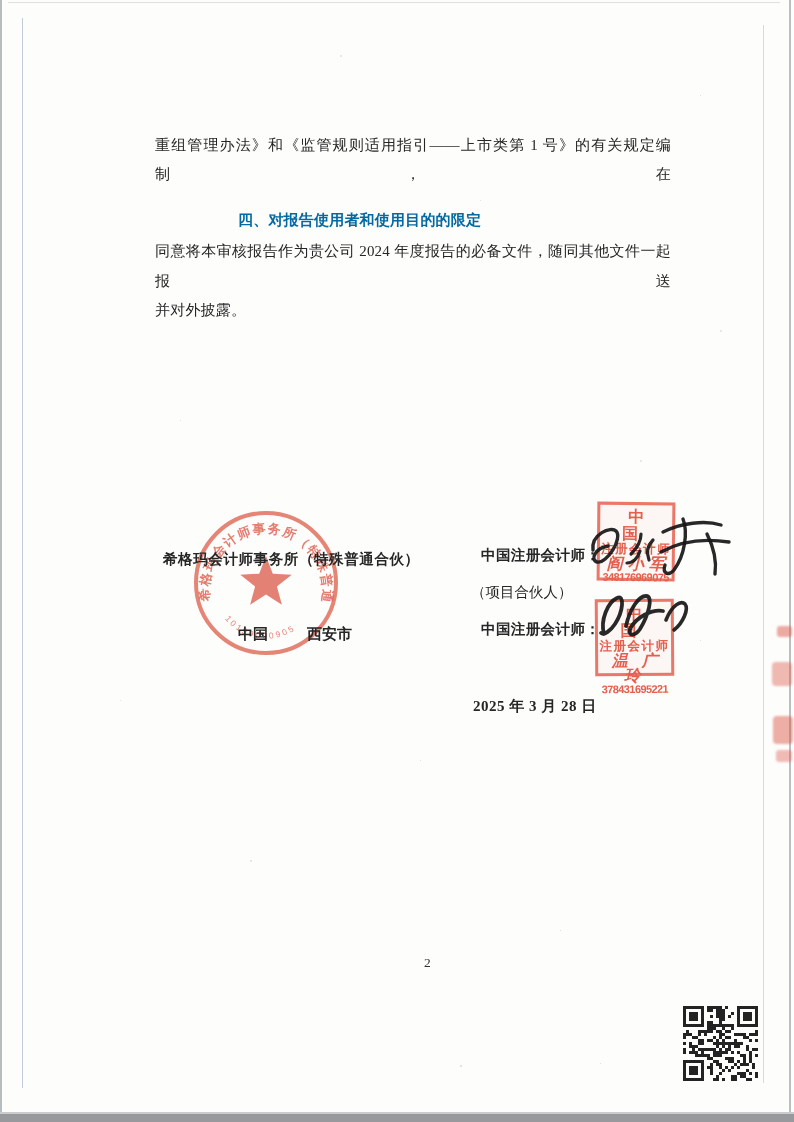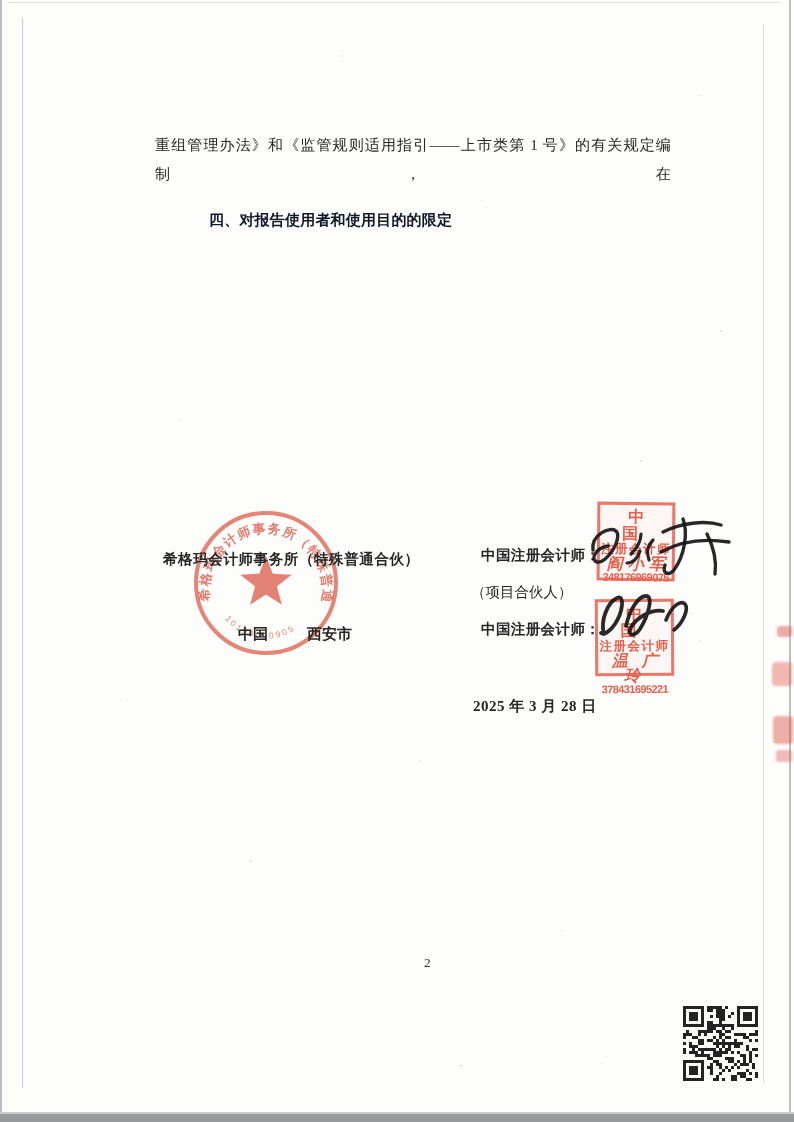--- a/index.html
+++ b/index.html
@@ -23,21 +23,21 @@
 
   
   .textblock{
     position:absolute;left:155px;top:131px;width:516px;
     font-size:15px;line-height:29.4px;color:#262626;
     text-align:justify;letter-spacing:.2px;
   }
   .tline{text-align:justify;}
   .tline.full{text-align-last:justify;}
   .tline.indent{text-indent:58px;}
-  .heading{font-weight:700;margin:16px 0 2px 54px;color:#0f172a;}
+  .heading{font-weight:700;margin:16px 0 2px 83px;color:#0369a1;}
 
   
   .abs{position:absolute;color:#262626;white-space:nowrap;}
   .firm-name{left:163px;top:550px;font-size:14.5px;letter-spacing:.6px;font-weight:600;z-index:4;}
   .firm-location{left:238px;top:625px;font-size:15px;font-weight:600;z-index:4;}
   .loc-gap{display:inline-block;width:39px;}
   .cpa-label{font-size:14.5px;letter-spacing:.4px;font-weight:600;margin-left:8px;}
   .cpa1{left:473px;top:546px;}
   .partner-note{left:471px;top:583px;font-size:14.5px;font-weight:400;}
   .cpa2{left:473px;top:620px;}
@@ -91,20 +91,22 @@
   <div class="edge edge-left-fold"></div>
   <div class="edge edge-right-faint"></div>
   <div class="edge edge-right-outer"></div>
   <div class="edge edge-top"></div>
   <div class="edge edge-bottom-light"></div>
   <div class="edge edge-bottom-band"></div>
 
   <div class="textblock">
     <div class="tline full">重组管理办法》和《监管规则适用指引——上市类第 1 号》的有关规定编制，在</div>
     <div class="heading">四、对报告使用者和使用目的的限定</div>
+    <div class="tline full">同意将本审核报告作为贵公司 2024 年度报告的必备文件，随同其他文件一起报送</div>
+    <div class="tline">并对外披露。</div>
   </div>
 
   <div class="abs firm-name">希格玛会计师事务所（特殊普通合伙）</div>
   <div class="abs firm-location">
     <span>中国</span><span class="loc-gap"></span><span>西安市</span>
   </div>
 
   <div class="abs cpa-label cpa1">中国注册会计师：</div>
   <div class="abs partner-note">（项目合伙人）</div>
   <div class="abs cpa-label cpa2">中国注册会计师：</div>

